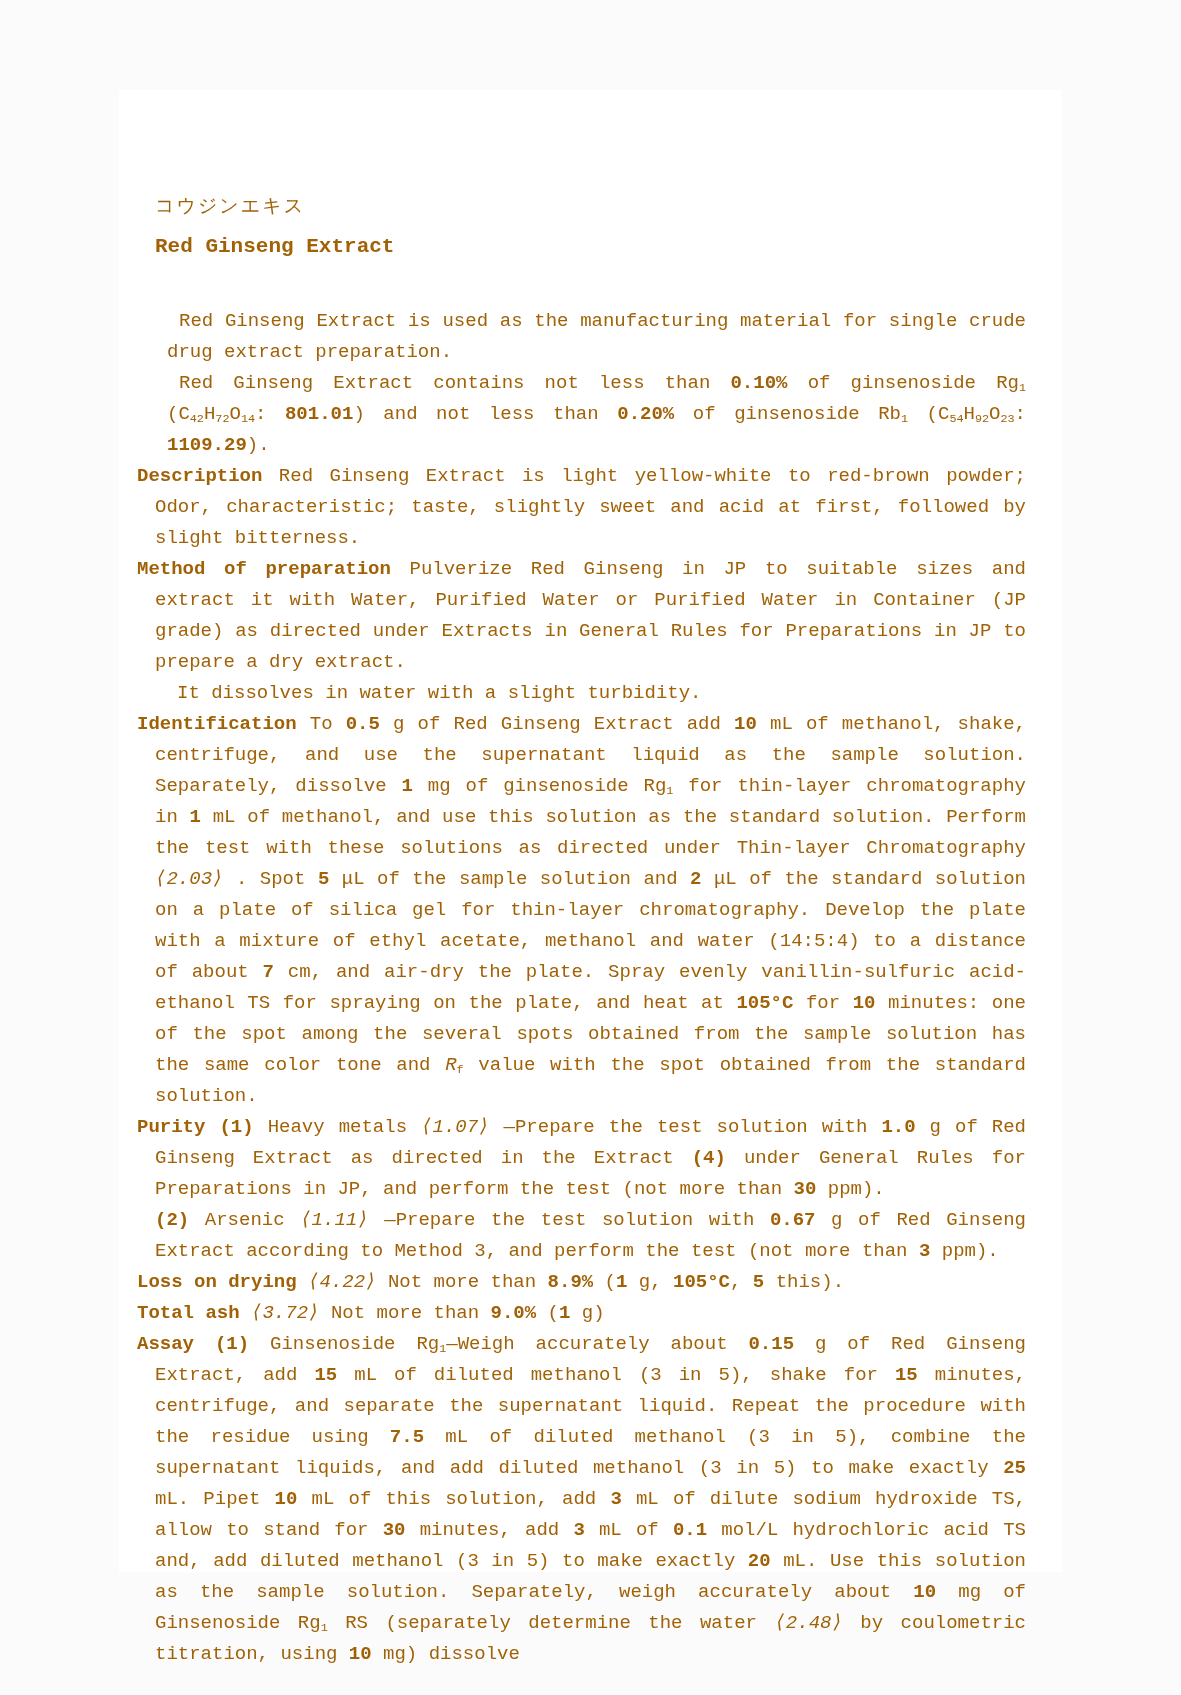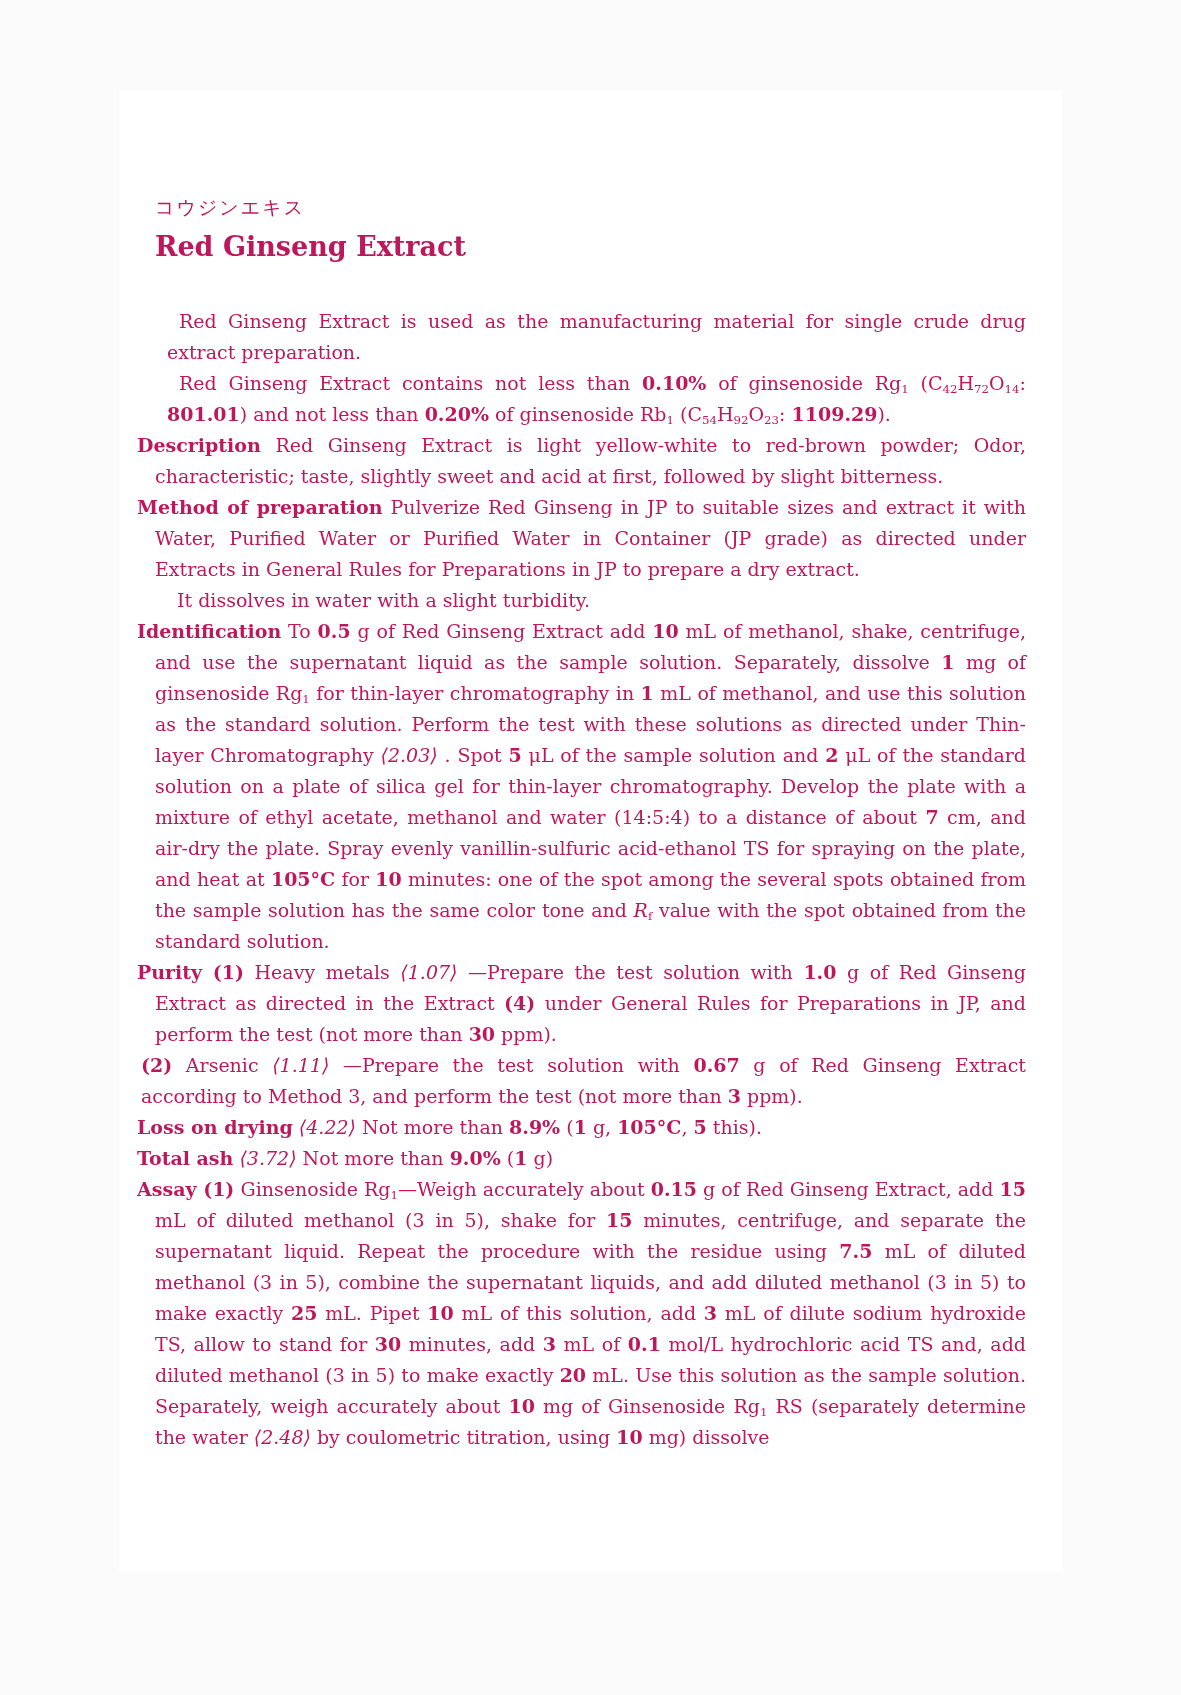--- a/index.html
+++ b/index.html
@@ -13,47 +13,48 @@
   }
   .page {
     position: absolute;
     left: 119px;
     top: 90px;
     width: 943px;
     height: 1482px;
     background: #ffffff;
     box-sizing: border-box;
     padding: 104px 36px 0 18px;
-    color: #be185d;
+    color: #a16207;
+    font-family: Liberation Mono, monospace;
   }
   .jp-title {
     font-size: 19px;
     line-height: 26px;
     margin: 0 0 14px 18px;
     letter-spacing: 2px;
   }
   .doc-title {
-    font-size: 27px;
+    font-size: 21px;
     font-weight: bold;
     line-height: 26px;
     margin: 0 0 0 18px;
   }
   .paragraphs {
     margin-top: 46px;
     font-size: 19px;
     line-height: 31px;
   }
   .para {
     margin: 0;
     text-align: justify;
   }
   .first  { margin-left: 30px; text-indent: 12px; }
   .first2 { margin-left: 18px; text-indent: 22px; }
   .hang   { margin-left: 18px; text-indent: -18px; }
-  .body   { margin-left: 4px; text-indent: 0; }
+  .body   { margin-left: 18px; text-indent: 0; }
   .b { font-weight: bold; }
   .i { font-style: italic; }
   sub {
     font-size: 0.62em;
     line-height: 0;
     vertical-align: -0.25em;
   }
 </style>
 </head>
 <body>

